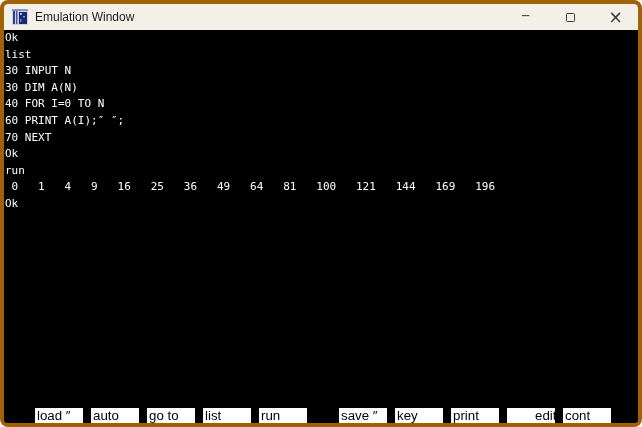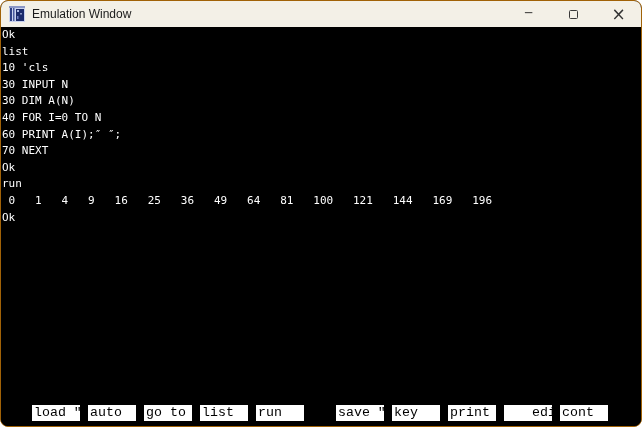--- a/index.html
+++ b/index.html
@@ -2,21 +2,21 @@
 <html><head>
 <meta charset="utf-8">
 <style>
   * { margin: 0; padding: 0; box-sizing: border-box; }
   html, body { background: #ffffff; font-family: "Liberation Sans", sans-serif; }
 
   .window {
     position: relative;
     width: 642px;
     height: 427px;
-    border: 1px solid #a16207;
+    border: 4px solid #a16207;
     border-radius: 8px;
     overflow: hidden;
     background: #000000;
   }
 
   
   .titlebar {
     position: relative;
     height: 26px;
     background: #f3f0e7;
@@ -91,21 +91,21 @@
     width: 100%;
     height: 16px;
   }
   .fkey {
     position: absolute;
     top: 0;
     width: 48px;
     height: 16px;
     background: #ffffff;
     color: #000000;
-    font-family: Liberation Mono, monospace;
+    font-family: Liberation Sans, sans-serif;
     font-size: 13.29px;
     line-height: 16px;
     white-space: pre;
     padding-left: 2px;
     overflow: hidden;
   }
   .fkey:nth-child(1)  { left: 31px; }
   .fkey:nth-child(2)  { left: 87px; }
   .fkey:nth-child(3)  { left: 143px; }
   .fkey:nth-child(4)  { left: 199px; }
@@ -143,21 +143,20 @@
       <button class="ctrl-btn">
         <span class="close-glyph">×</span>
       </button>
     </div>
   </div>
 
   <div class="terminal">
     <div class="screen-text">
       <div class="terminal-line">Ok</div>
       <div class="terminal-line">list</div>
-      <div class="terminal-line">10 'cls</div>
       <div class="terminal-line">30 INPUT N</div>
       <div class="terminal-line">30 DIM A(N)</div>
       <div class="terminal-line">40 FOR I=0 TO N</div>
       <div class="terminal-line">60 PRINT A(I);″ ″;</div>
       <div class="terminal-line">70 NEXT</div>
       <div class="terminal-line">Ok</div>
       <div class="terminal-line">run</div>
       <div class="terminal-line"> 0   1   4   9   16   25   36   49   64   81   100   121   144   169   196</div>
       <div class="terminal-line">Ok</div>
     </div>

